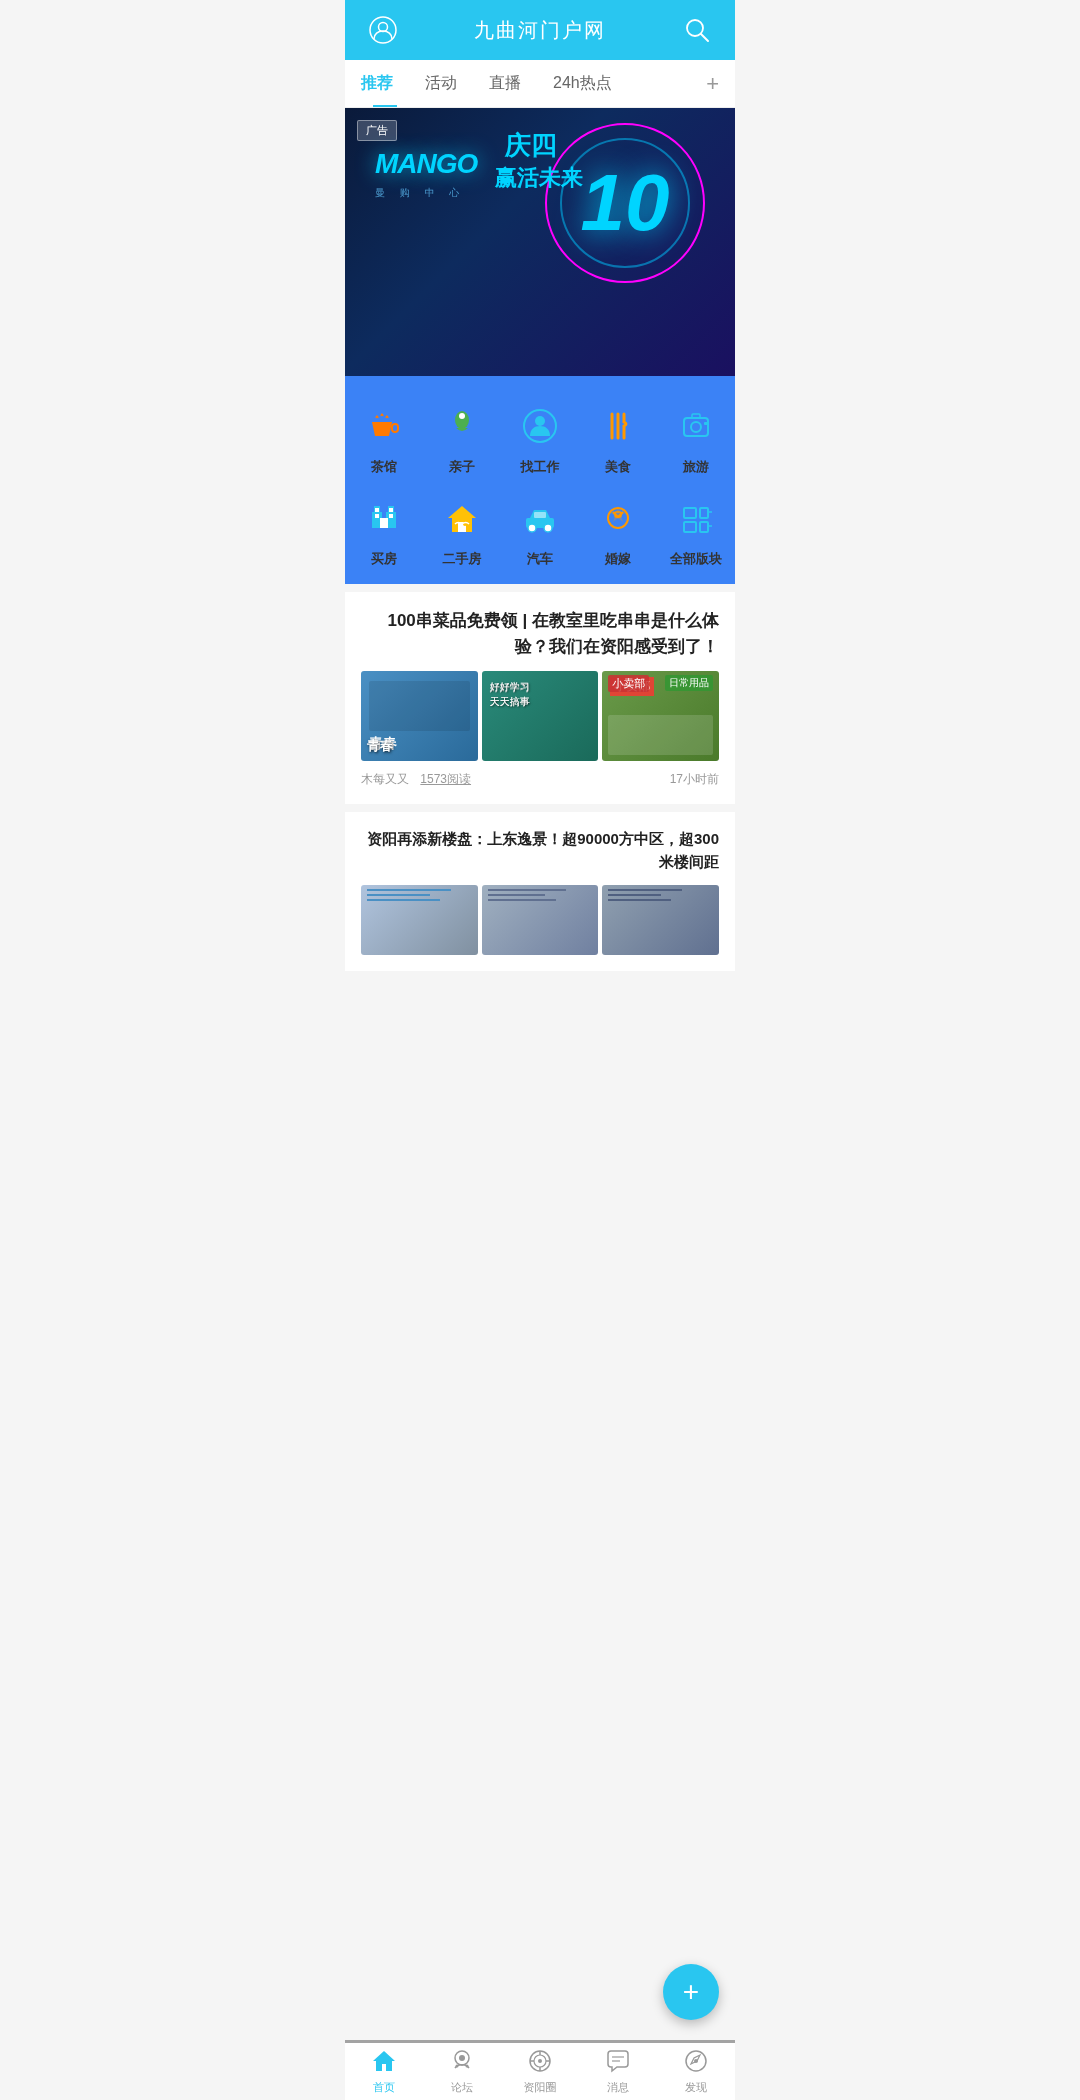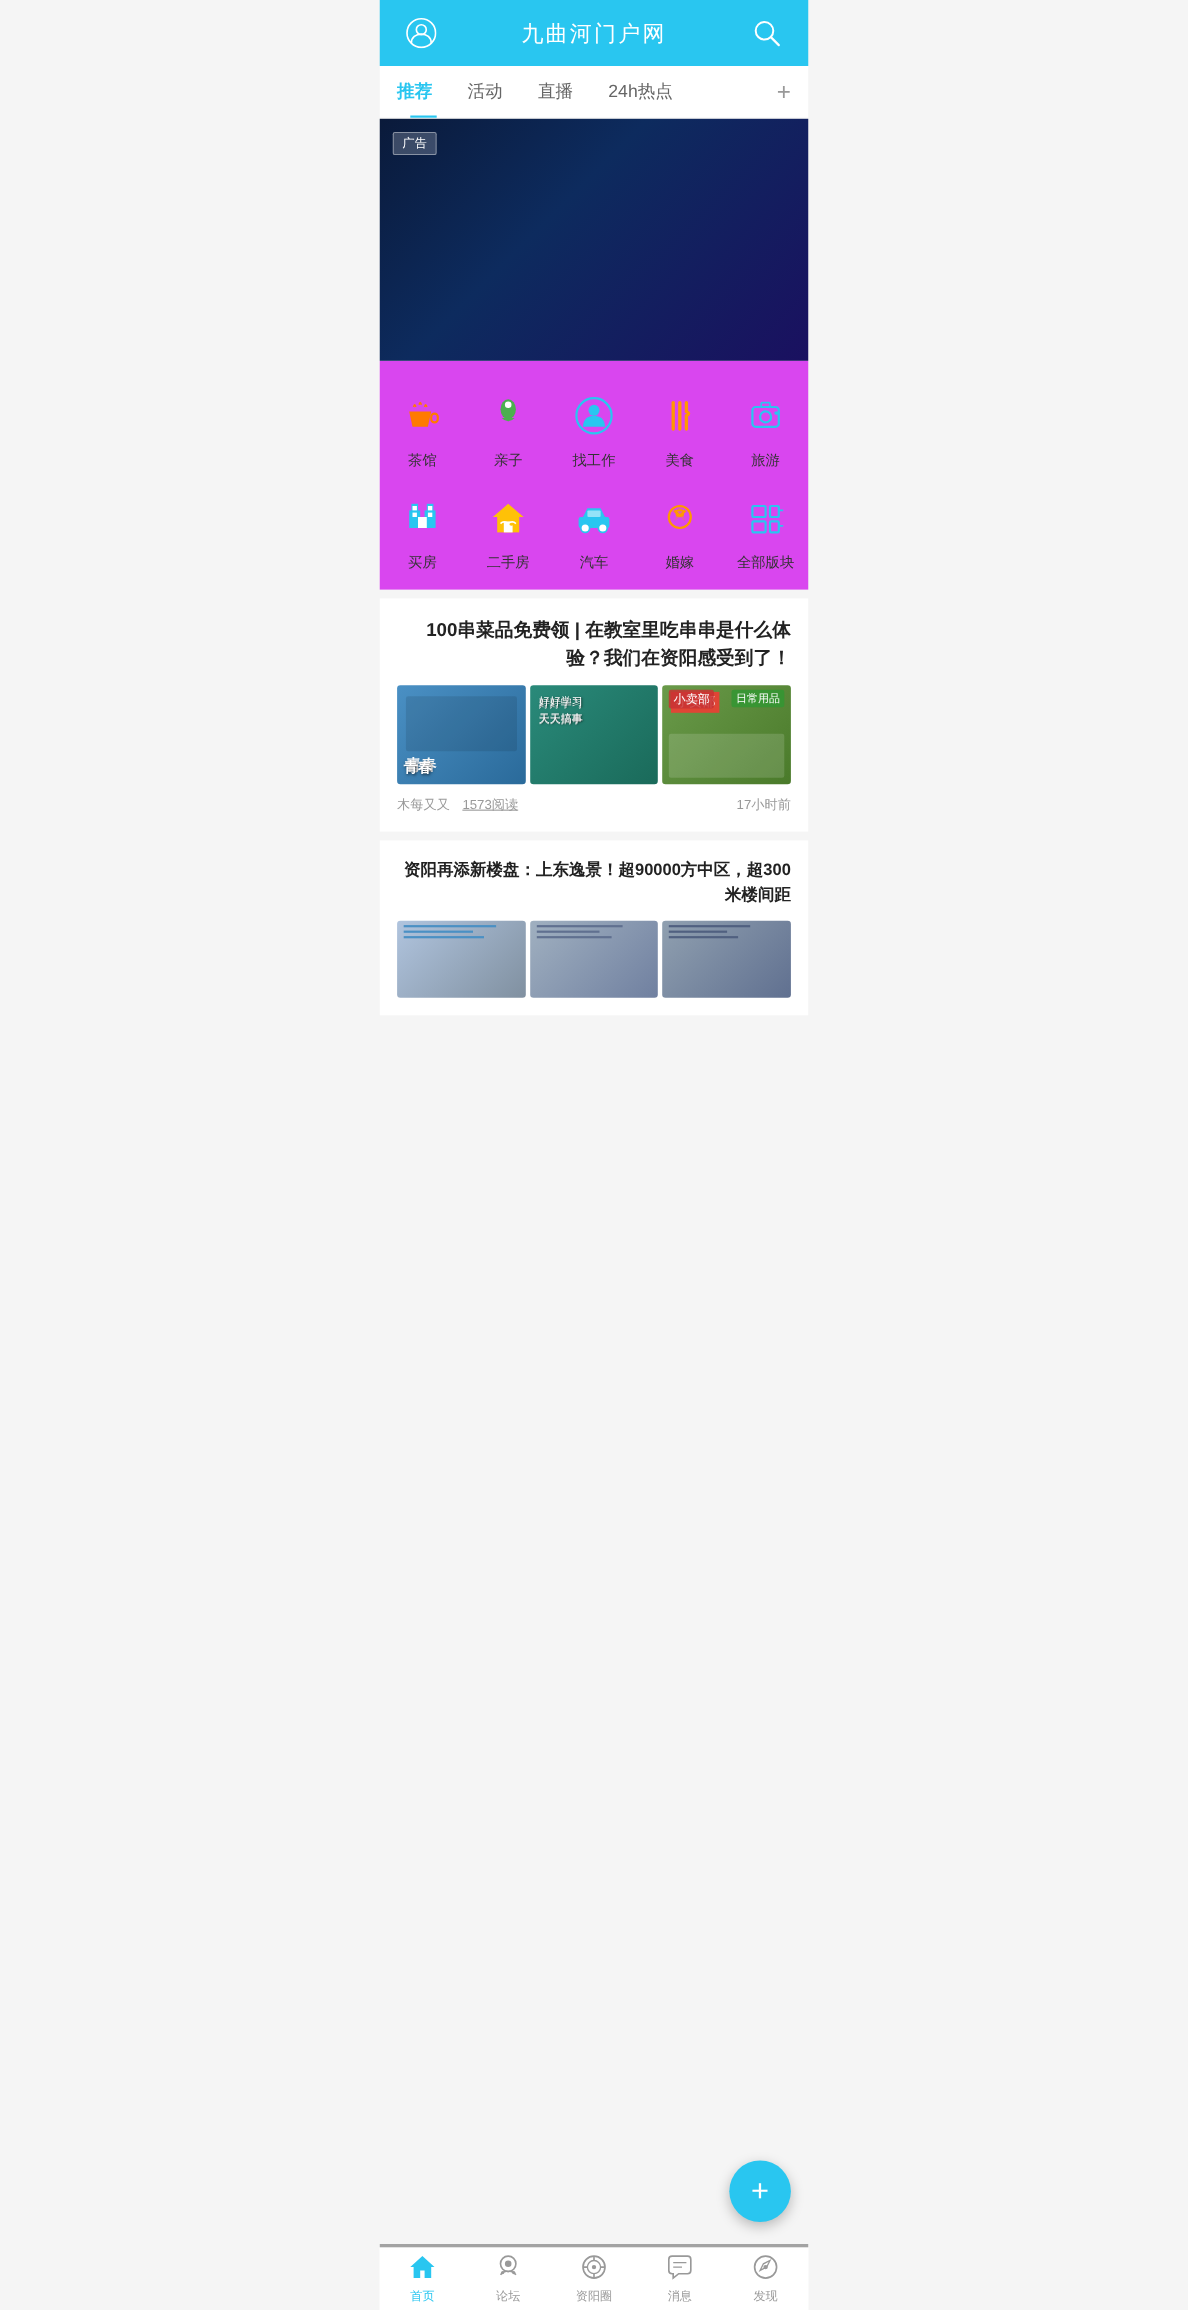--- a/index.html
+++ b/index.html
@@ -77,21 +77,21 @@
       margin-left: auto;
       font-size: 22px;
       color: #999;
       cursor: pointer;
     }
 
     
     .banner {
       position: relative;
       width: 100%;
-      height: 220px;
+      height: 268px;
       background: linear-gradient(135deg, #0a1a3a 0%, #0d2b5e 40%, #1a1060 100%);
       overflow: hidden;
       display: flex;
       flex-direction: column;
       justify-content: flex-end;
     }
     .banner-ad-tag {
       position: absolute;
       top: 12px;
       left: 12px;
@@ -162,22 +162,23 @@
       font-size: 80px;
       font-weight: 900;
       color: #00d4ff;
       text-shadow: 0 0 30px rgba(0,212,255,0.9);
       font-style: italic;
       line-height: 1;
     }
 
     
     .icon-grid {
-      background: #d946ef;
+      background: #3b82f6;
       padding: 16px 0 8px;
+      font-weight: bold;
     }
     .icon-row {
       display: flex;
       justify-content: space-around;
       padding: 8px 0;
     }
     .icon-item {
       display: flex;
       flex-direction: column;
       align-items: center;
@@ -376,20 +377,33 @@
 <div class="nav-tabs">
   <div class="nav-tab active">推荐</div>
   <div class="nav-tab">活动</div>
   <div class="nav-tab">直播</div>
   <div class="nav-tab">24h热点</div>
   <div class="nav-plus">+</div>
 </div>
 
 <div class="banner">
   <div class="banner-ad-tag">广告</div>
+  <div class="banner-deco">
+    <div class="mango-left">MANGO</div>
+    <div class="mango-sub">曼 购 中 心</div>
+
+    <div class="mango-right-circle">
+      <div class="circle-ring ring1"></div>
+      <div class="circle-ring ring2"></div>
+      <div class="big-number">10</div>
+    </div>
+
+    <div style="position:absolute; left:160px; top:20px; color:#00d4ff; font-size:26px; font-weight:900;">庆四</div>
+    <div style="position:absolute; left:150px; top:55px; color:#00d4ff; font-size:22px; font-weight:900;">赢活未来</div>
+  </div>
 </div>
 
 <div class="icon-grid">
   <div class="icon-row">
     <div class="icon-item">
       <div class="icon-circle" style="color:#ff7a00;">
         <svg width="40" height="40" viewBox="0 0 40 40">
 
           <path d="M8 16 h20 l-3 14 H11 Z" fill="#ff7a00"></path>
           <rect x="28" y="18" width="6" height="8" rx="3" fill="none" stroke="#ff7a00" stroke-width="2"></rect>

